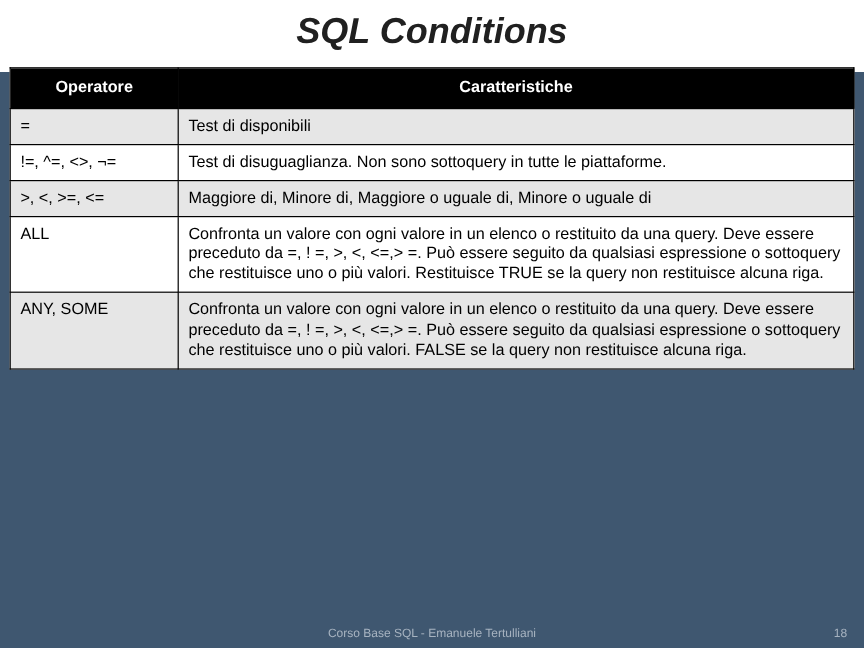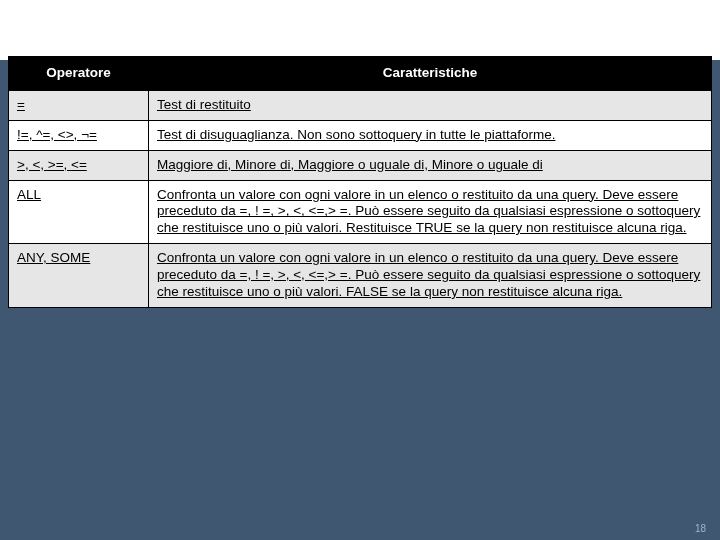--- a/index.html
+++ b/index.html
@@ -27,21 +27,20 @@
     font-size: 30px;
     font-weight: bold;
     font-style: italic;
     color: #202020;
   }
   .table-wrap {
     position: absolute;
     top: 56px;
     left: 8px;
     right: 8px;
-    text-decoration: underline;
   }
   table {
     border-collapse: collapse;
     width: 100%;
     table-layout: fixed;
     font-size: 13.5px;
     line-height: 1.25;
     background: #fff;
   }
   col.op { width: 140px; }
@@ -75,37 +74,38 @@
     right: 14px;
     font-size: 10px;
     color: #a7b3c0;
   }
 </style>
 </head>
 <body>
 
 <div class="slide">
 
+  <div class="title">SQL Conditions</div>
 
   <div class="table-wrap">
     <table>
       <colgroup>
           <col class="op">
           <col>
         </colgroup>
       <thead>
         <tr>
           <th>Operatore</th>
           <th>Caratteristiche</th>
         </tr>
       </thead>
       <tbody>
         <tr>
           <td>=</td>
-          <td>Test di restituito</td>
+          <td>Test di disponibili</td>
         </tr>
         <tr>
           <td>!=, ^=, &lt;&gt;, ¬=</td>
           <td>Test di disuguaglianza. Non sono sottoquery in tutte le piattaforme.</td>
         </tr>
         <tr>
           <td>&gt;, &lt;, &gt;=, &lt;=</td>
           <td>Maggiore di, Minore di, Maggiore o uguale di, Minore o uguale di</td>
         </tr>
         <tr>
@@ -113,14 +113,15 @@
           <td>Confronta un valore con ogni valore in un elenco o restituito da una query. Deve essere preceduto da =, ! =, &gt;, &lt;, &lt;=,&gt; =. Può essere seguito da qualsiasi espressione o sottoquery che restituisce uno o più valori. Restituisce TRUE se la query non restituisce alcuna riga.</td>
         </tr>
         <tr>
           <td>ANY, SOME</td>
           <td>Confronta un valore con ogni valore in un elenco o restituito da una query. Deve essere preceduto da =, ! =, &gt;, &lt;, &lt;=,&gt; =. Può essere seguito da qualsiasi espressione o sottoquery che restituisce uno o più valori. FALSE se la query non restituisce alcuna riga.</td>
         </tr>
       </tbody>
     </table>
   </div>
 
+  <div class="footer">Corso Base SQL - Emanuele Tertulliani</div>
   <div class="pagenum">18</div>
 </div>
 
 </body></html>

